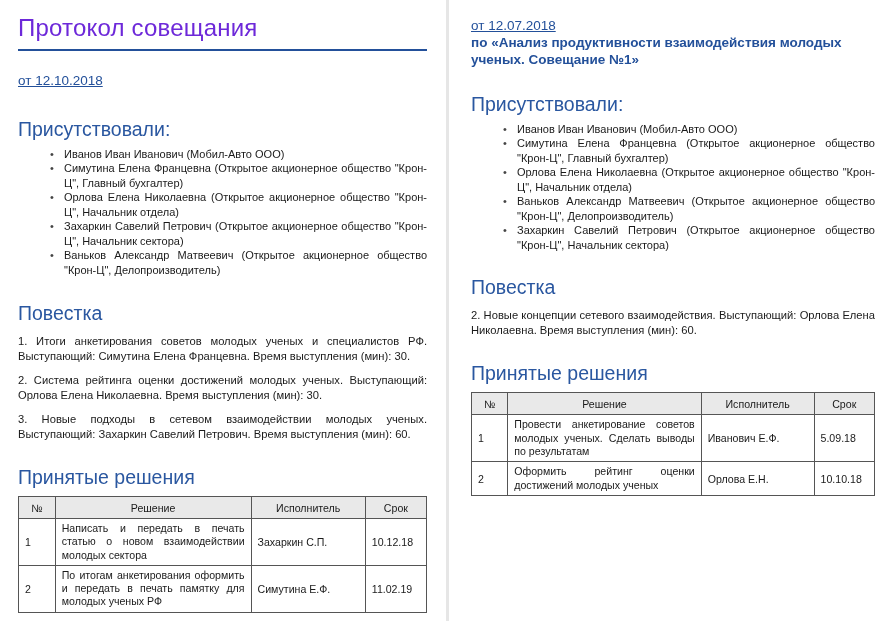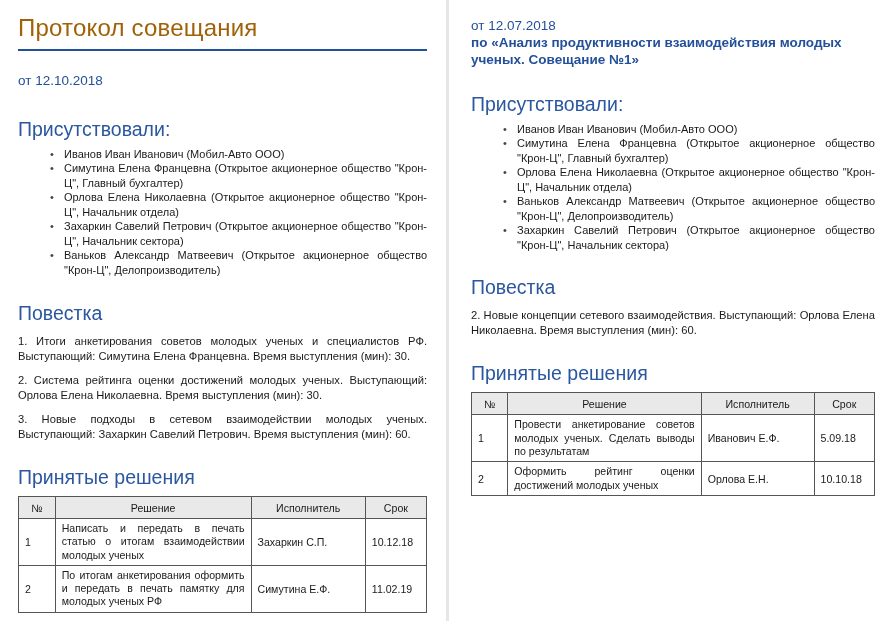--- a/index.html
+++ b/index.html
@@ -10,34 +10,34 @@
     color: #1a1a1a;
     overflow: hidden;
   }
   .doc-wrap { display: flex; width: 895px; height: 621px; }
   .page { width: 446px; background: #fff; position: relative; }
   .page-left  { padding: 14px 19px 0 18px; }
   .page-right { padding: 12px 20px 0 22px; }
   .page-divider { width: 3px; background: #e6e6e6; height: 621px; flex: 0 0 3px; }
 
   .doc-title {
-    color: #a16207;
+    color: #6d28d9;
     font-size: 24px;
     font-weight: 400;
     letter-spacing: 0.2px;
     padding-bottom: 7px;
     border-bottom: 2px solid #23509a;
     margin-bottom: 4px;
   }
   .meta-line {
     color: #23509a;
     font-size: 13.5px;
     line-height: 1.25;
   }
-  .date-line { margin-top: 22px; }
+  .date-line { margin-top: 22px; text-decoration: underline; }
   .subject-line { width: 95%; }
   .page-right .date-line { margin-top: 6px; }
   .page-right .subject-line { font-weight: 700; }
 
   .section-heading {
     color: #2a57a0;
     font-size: 19.5px;
     font-weight: 400;
     margin-top: 24px;
     margin-bottom: 6px;
@@ -128,21 +128,21 @@
         <tr>
           <th class="col-num">№</th>
           <th class="col-dec">Решение</th>
           <th class="col-exec">Исполнитель</th>
           <th class="col-due">Срок</th>
         </tr>
       </thead>
       <tbody>
         <tr>
           <td class="cell-num">1</td>
-          <td class="cell-decision">Написать и передать в печать статью о итогам взаимодействии молодых ученых</td>
+          <td class="cell-decision">Написать и передать в печать статью о новом взаимодействии молодых сектора</td>
           <td class="cell-executor">Захаркин С.П.</td>
           <td class="cell-due">10.12.18</td>
         </tr>
         <tr>
           <td class="cell-num">2</td>
           <td class="cell-decision">По итогам анкетирования оформить и передать в печать памятку для молодых ученых РФ</td>
           <td class="cell-executor">Симутина Е.Ф.</td>
           <td class="cell-due">11.02.19</td>
         </tr>
       </tbody>

